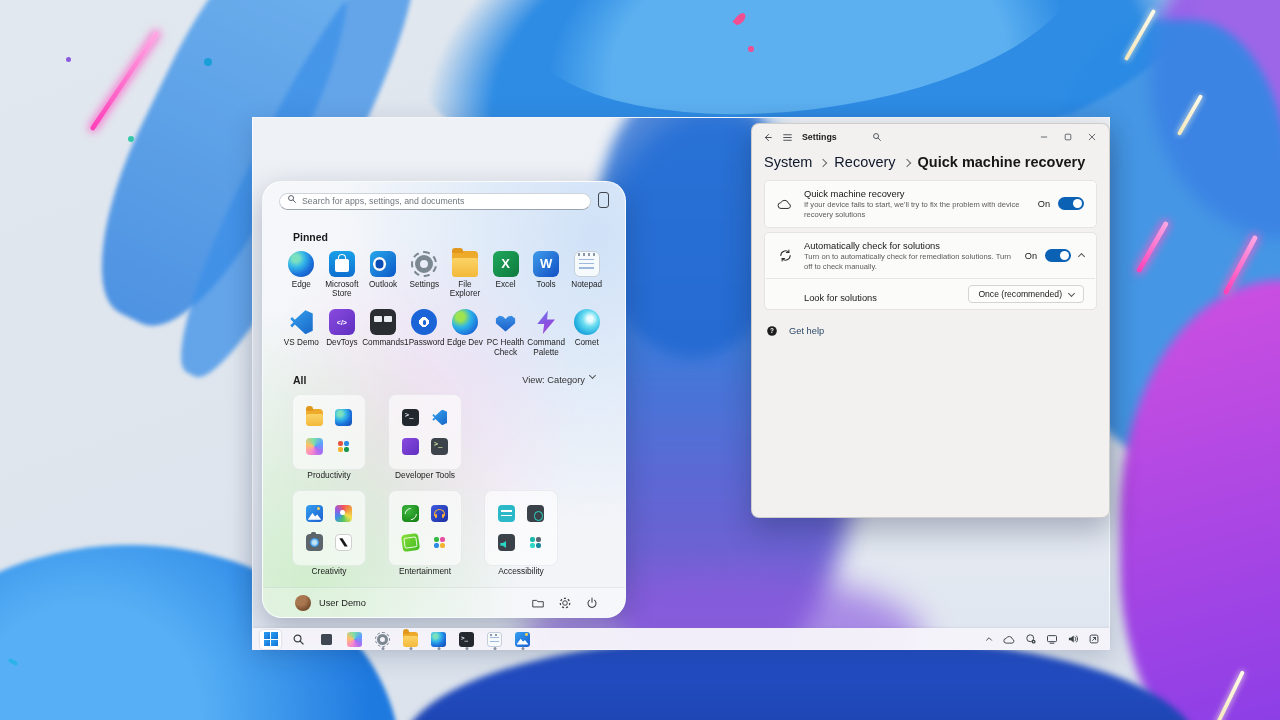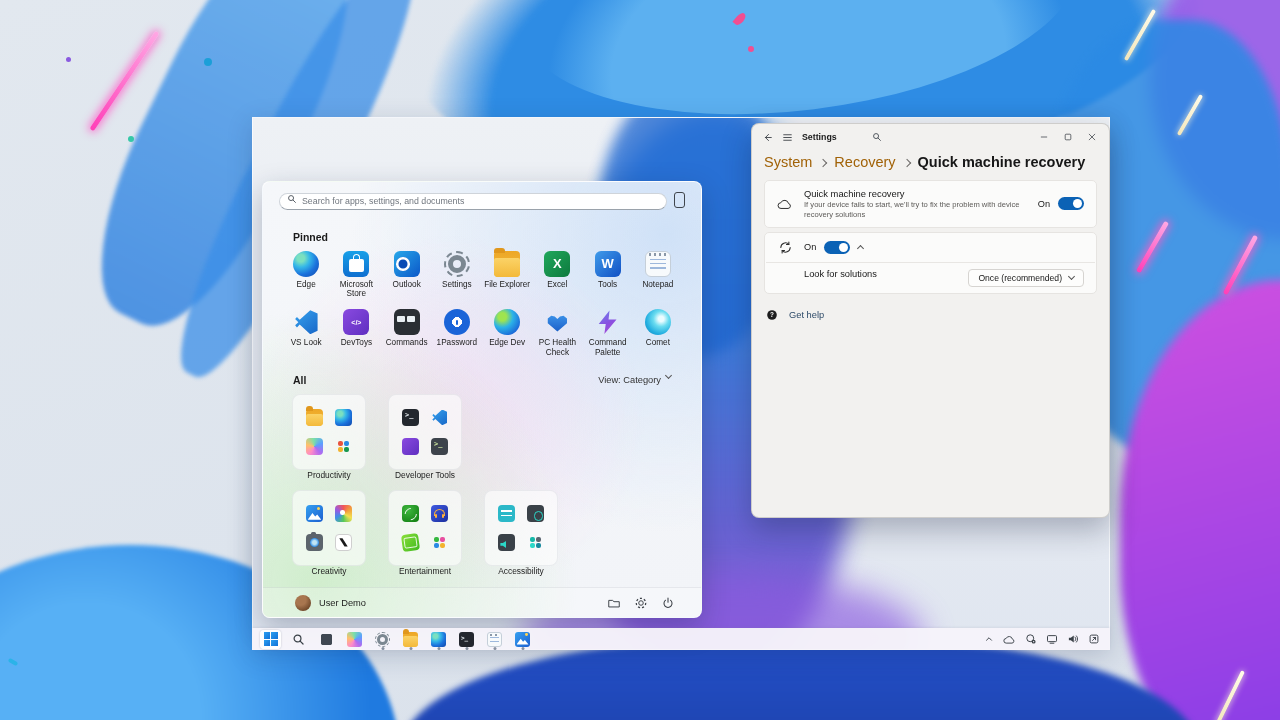--- a/index.html
+++ b/index.html
@@ -110,21 +110,21 @@
   .i-magscreen{background:#3a4148;border-radius:3px}
   .i-magscreen::after{content:"";position:absolute;right:8%;bottom:8%;width:42%;height:42%;border:1.8px solid #2bd8c8;border-radius:50%}
   .i-narrator{background:#3a4148;border-radius:3px}
   .i-narrator::after{content:"";position:absolute;left:14%;bottom:16%;width:36%;height:44%;background:#2bd8c8;
     clip-path:polygon(0 32%,40% 32%,100% 0,100% 100%,40% 68%,0 68%)}
   .i-terminal{background:#23272e}
   .i-terminal::after{content:">_";position:absolute;left:3px;top:2px;color:#e8eef2;font:700 7px "DejaVu Sans Mono",monospace}
   .i-console{background:#3d434b}
   .i-console::after{content:">_";position:absolute;left:3px;top:2px;color:#cfe8a0;font:700 7px "DejaVu Sans Mono",monospace}
   
-  #start-menu{position:absolute;left:262px;top:181px;width:440px;height:437px;border-radius:8px;
+  #start-menu{position:absolute;left:262px;top:181px;width:364px;height:437px;border-radius:20px;
     border:1px solid rgba(255,255,255,.75);box-shadow:0 10px 28px rgba(20,35,70,.28);overflow:hidden;
     background:
       radial-gradient(at 12% 92%, rgba(186,233,176,.6), rgba(186,233,176,0) 48%),
       radial-gradient(at 42% 55%, rgba(242,206,236,.55), rgba(242,206,236,0) 55%),
       radial-gradient(at 92% 12%, rgba(188,214,246,.65), rgba(188,214,246,0) 55%),
       linear-gradient(#f5f7fa,#f2f4f8)}
   .sm-search-row{display:flex;align-items:center;gap:7px;padding:8px 16px 0}
   .sm-search{position:relative;flex:1}
   .sm-search input{width:100%;height:17px;border:1px solid #cfd4da;border-bottom-color:#9aa2ab;border-radius:9px;
     background:#fff;font-size:8.8px;color:#333;padding:0 8px 0 22px;outline:none}
@@ -152,36 +152,36 @@
   .user-name{font-size:9.3px;color:#1d1d1d;margin-left:8px}
   .sm-footer-icons{margin-left:auto;display:flex;gap:13px;align-items:center}
   .sm-footer-icons svg{display:block}
   
   #settings-win{position:absolute;left:751px;top:123px;width:359px;height:395px;border-radius:8px;
     background:#f2f1ef;border:1px solid rgba(0,0,0,.15);box-shadow:0 12px 30px rgba(20,30,60,.3);overflow:hidden}
   .sw-titlebar{height:22px;display:flex;align-items:center;padding:4px 8px 0 10px;gap:9px}
   .sw-title{font-size:8.8px;font-weight:700;color:#1b1b1b;margin-right:26px}
   .sw-controls{margin-left:auto;display:flex;gap:14px;align-items:center;padding-right:4px}
   .sw-crumbs{display:flex;align-items:center;gap:8px;padding:8px 12px 10px}
-  .crumb{font-size:14.5px;color:#a16207}
+  .crumb{font-size:14.5px;color:#0f172a}
   .crumb.current{font-weight:700;color:#171717}
   .crumb-sep{width:6px;height:6px;border-right:1.6px solid #6a6866;border-bottom:1.6px solid #6a6866;transform:rotate(-45deg);margin-top:1px}
   .sw-cards{padding:0 12px}
   .card{background:#fbfbfa;border:1px solid #e6e4e1;border-radius:5px;margin-bottom:4px}
   .card-row{display:flex;align-items:center;gap:11px;padding:7px 12px}
   .card-ico{flex:none;width:16px;display:flex;justify-content:center}
   .card-text{flex:1;min-width:0}
   .card-title{font-size:9.4px;color:#171717}
   .card-desc{font-size:7.6px;color:#5d5b58;line-height:1.3;margin-top:1px}
   .card-right{display:flex;align-items:center;gap:8px;flex:none}
   .on-label{font-size:9.2px;color:#171717}
   .toggle{width:26px;height:13px;border-radius:7px;background:#0b62b5;position:relative;flex:none;cursor:pointer}
   .toggle::after{content:"";position:absolute;right:2px;top:2px;width:9px;height:9px;border-radius:50%;background:#fff}
   .card-div{height:1px;background:#e8e6e3;margin:0 1px}
-  .sub-row{display:flex;align-items:flex-start;justify-content:space-between;padding:6px 12px 6px 39px}
+  .sub-row{display:flex;align-items:flex-end;justify-content:space-between;padding:6px 12px 6px 39px}
   .sub-label{font-size:9.3px;color:#171717}
   .dropdown{display:flex;align-items:center;gap:7px;border:1px solid #d6d4d1;background:#fdfdfc;border-radius:4px;
     padding:3px 9px;font-size:8.6px;color:#171717;cursor:pointer}
   .gethelp{display:flex;align-items:center;gap:11px;margin:15px 14px}
   .gethelp-label{font-size:9.3px;color:#2d4a68}
   
   #taskbar{position:absolute;left:252px;top:628px;width:858px;height:22px;background:rgba(246,244,250,.96);
     display:flex;align-items:center;padding:0 8px;box-shadow:0 -1px 2px rgba(120,130,160,.12)}
   .tb-apps{display:flex;align-items:center;gap:7px}
   .tb-app{position:relative;width:21px;height:19px;display:flex;align-items:center;justify-content:center;border-radius:4px;cursor:pointer}
@@ -278,21 +278,21 @@
           <span class="glyph">W</span>
         </span>
       <span class="pin-label">Tools</span>
     </div>
     <div class="pin">
       <span class="ico i-notepad"></span>
       <span class="pin-label">Notepad</span>
     </div>
     <div class="pin">
       <span class="ico i-vscode"></span>
-      <span class="pin-label">VS Look</span>
+      <span class="pin-label">VS Demo</span>
     </div>
     <div class="pin">
       <span class="ico i-devtoys">
           <span class="glyph small">&lt;/&gt;</span>
         </span>
       <span class="pin-label">DevToys</span>
     </div>
     <div class="pin">
       <span class="ico i-commands"></span>
       <span class="pin-label">Commands</span>
@@ -451,20 +451,24 @@
     </div>
 
     <div class="card">
       <div class="card-row">
         <span class="card-ico">
           <svg width="15" height="15" viewBox="0 0 16 16">
             <path d="M3 8a5 5 0 0 1 8.6-3.4M13 8a5 5 0 0 1-8.6 3.4" fill="none" stroke="#2b2b2b" stroke-width="1.1" stroke-linecap="round"></path>
             <path d="M11.6 2.2v2.6H9M4.4 13.8v-2.6H7" fill="none" stroke="#2b2b2b" stroke-width="1.1" stroke-linecap="round" stroke-linejoin="round"></path>
           </svg>
         </span>
+        <span class="card-text">
+          <div class="card-title">Automatically check for solutions</div>
+          <div class="card-desc">Turn on to automatically check for remediation solutions. Turn off to check manually.</div>
+        </span>
         <span class="card-right">
           <span class="on-label">On</span>
           <span class="toggle"></span>
           <span class="chev up"></span>
         </span>
       </div>
       <div class="card-div"></div>
       <div class="sub-row">
         <span class="sub-label">Look for solutions</span>
         <span class="dropdown">

